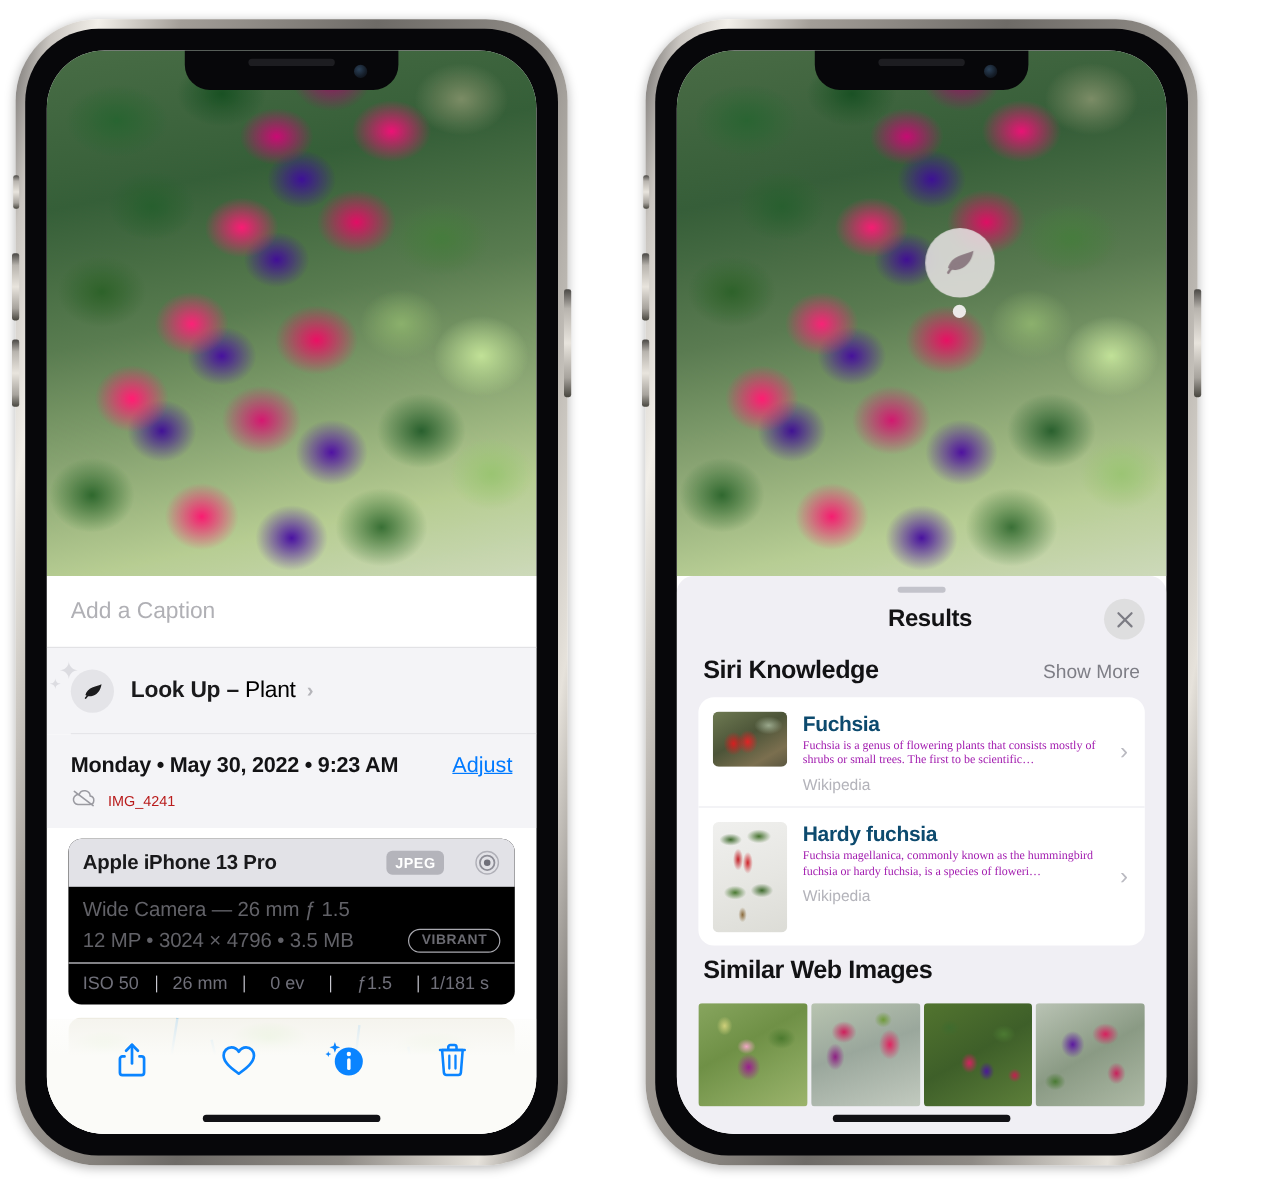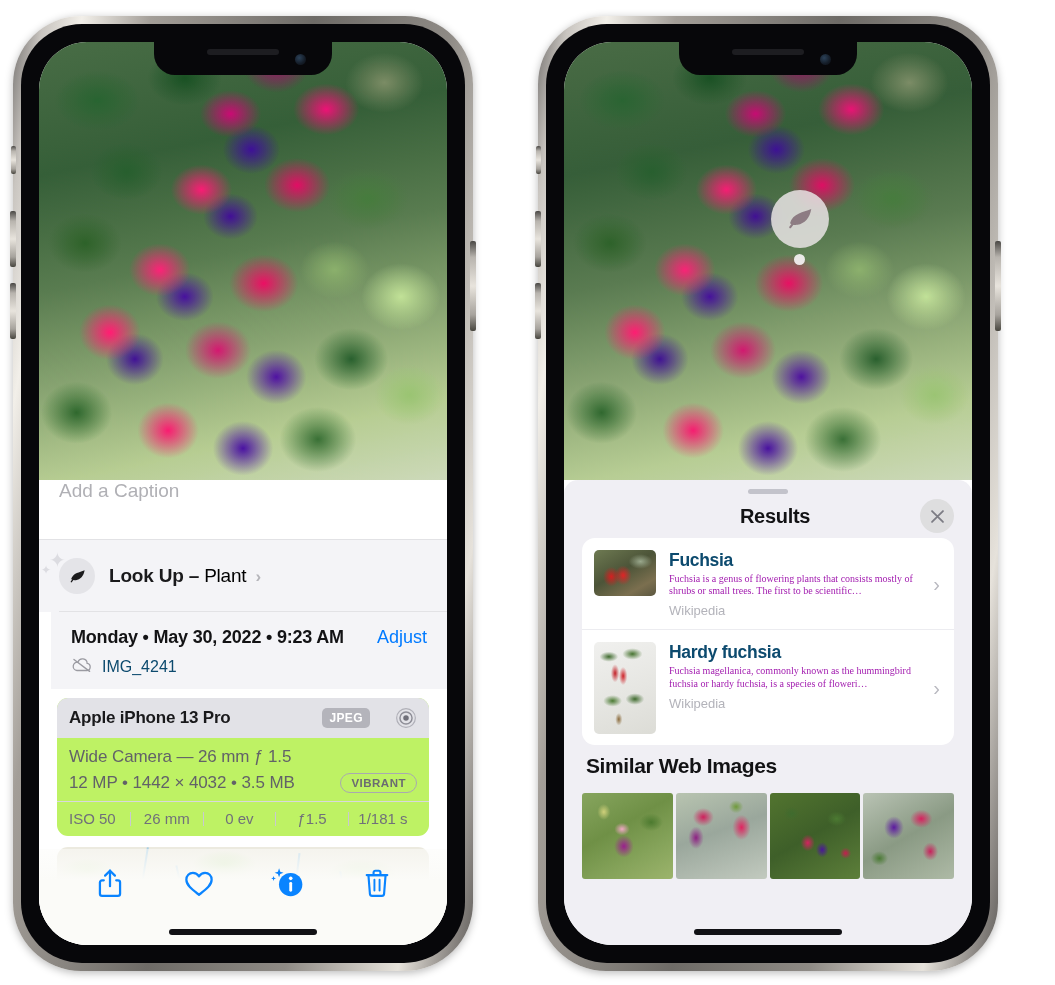--- a/index.html
+++ b/index.html
@@ -101,48 +101,48 @@
     display: flex; align-items: center; justify-content: center;
   }
   .leaf-dot {
     position: absolute; left: 230px; top: 212px; width: 11px; height: 11px;
     border-radius: 50%; background: rgba(245,242,243,.92); z-index: 20;
   }
 
   
   .sheet-left { position: absolute; left: 0; right: 0; top: 438px; bottom: 0; background: #fff; }
   .caption-row {
-    height: 60px; display: flex; 
+    height: 60px; display: flex; align-items: center;
     padding: 0 20px; border-bottom: 1px solid #e2e2e5; background: #fff;
   }
   .caption-ph { font-size: 19px; color: #b0b0b5; }
 
   .lookup-wrap { background: #f4f4f7; padding: 2px 0 0; }
   .lookup-row { display: flex; align-items: center; gap: 14px; padding: 16px 20px 17px; position: relative; }
   .leaf-circle {
     width: 36px; height: 36px; border-radius: 50%; background: #e4e4e8;
     display: flex; align-items: center; justify-content: center; position: relative;
   }
   .spark { position: absolute; color: #dcdce1; line-height: 1; }
   .spark.s1 { left: -10px; top: -8px; font-size: 20px; }
   .spark.s2 { left: -18px; top: 6px; font-size: 12px; }
   .lookup-text { font-size: 19px; font-weight: 700; color: #1a1a1c; letter-spacing: -.2px; }
   .lookup-text .sub { font-weight: 400; color: #000000; }
   .chev-sm { color: #b5b5ba; font-size: 17px; margin-left: 4px; }
   .divider-in { height: 1px; background: #e2e2e5; margin-left: 20px; }
 
-  .meta-block { background: #f4f4f7; padding: 15px 20px 12px; margin-left: 12px; }
+  .meta-block { background: #f4f4f7; padding: 15px 20px 12px; }
   .meta-top { display: flex; align-items: baseline; justify-content: space-between; }
   .meta-date { font-size: 18px; font-weight: 700; color: #131315; letter-spacing: -.2px; }
-  .meta-adjust { font-size: 18px; color: #007AFF; }
+  .meta-adjust { font-size: 18px; color: #007AFF; text-decoration: underline; }
   .meta-file { display: flex; align-items: center; gap: 9px; margin-top: 9px; }
-  .meta-fname { font-size: 16px; color: #0c4a6e; }
+  .meta-fname { font-size: 12px; color: #b91c1c; }
 
   .exif-card {
-    margin: 9px 18px 0; background: #bef264; border-radius: 11px; overflow: hidden;
+    margin: 9px 18px 0; background: #000000; border-radius: 11px; overflow: hidden;
   }
   .exif-head {
     display: flex; align-items: center; justify-content: space-between;
     padding: 9px 12px; background: #e2e2e7;
   }
   .exif-model { font-size: 17px; font-weight: 700; color: #19191b; letter-spacing: -.2px; }
   .exif-head-r { display: flex; align-items: center; gap: 25px; }
   .pill-jpeg {
     background: #b4b4bb; color: #fff; font-size: 12px; font-weight: 700;
     letter-spacing: .4px; padding: 3px 7px; border-radius: 5px;
@@ -370,21 +370,21 @@
                     <circle cx="12" cy="12" r="10.2" fill="none" stroke="#b0b0b8" stroke-width="1.3"></circle>
                     <circle cx="12" cy="12" r="6.6" fill="none" stroke="#8e8e97" stroke-width="1.6"></circle>
                     <circle cx="12" cy="12" r="3" fill="#6f6f79"></circle>
                   </svg>
                 </span>
               </span>
             </div>
             <div class="exif-body">
               <div class="exif-l1">Wide Camera — 26 mm ƒ 1.5</div>
               <div class="exif-l2row">
-                <span class="exif-l2">12 MP • 1442 × 4032 • 3.5 MB</span>
+                <span class="exif-l2">12 MP • 3024 × 4796 • 3.5 MB</span>
                 <span class="pill-vibrant">VIBRANT</span>
               </div>
             </div>
             <div class="exif-foot">
               <span class="cell">ISO 50</span>
               <span class="sep"></span>
               <span class="cell">26 mm</span>
               <span class="sep"></span>
               <span class="cell">0 ev</span>
               <span class="sep"></span>
@@ -470,20 +470,24 @@
 
           <div class="res-head">
             <div class="res-title">Results</div>
             <div class="close-btn">
               <svg width="17" height="17" viewBox="0 0 18 18" aria-hidden="true">
                 <path d="M3.2 3.2 L14.8 14.8 M14.8 3.2 L3.2 14.8" stroke="#7c7c84" stroke-width="1.9" stroke-linecap="round"></path>
               </svg>
             </div>
           </div>
 
+          <div class="sec-head">
+            <span class="sec-title">Siri Knowledge</span>
+            <span class="sec-more">Show More</span>
+          </div>
 
           <div class="kcard">
             <div class="krow">
               <div class="kthumb t1"></div>
               <div class="ktext">
                 <div class="ktitle">Fuchsia</div>
                 <div class="kdesc">Fuchsia is a genus of flowering plants that consists mostly of shrubs or small trees. The first to be scientific…</div>
                 <div class="ksrc">Wikipedia</div>
               </div>
               <span class="kchev">›</span>

